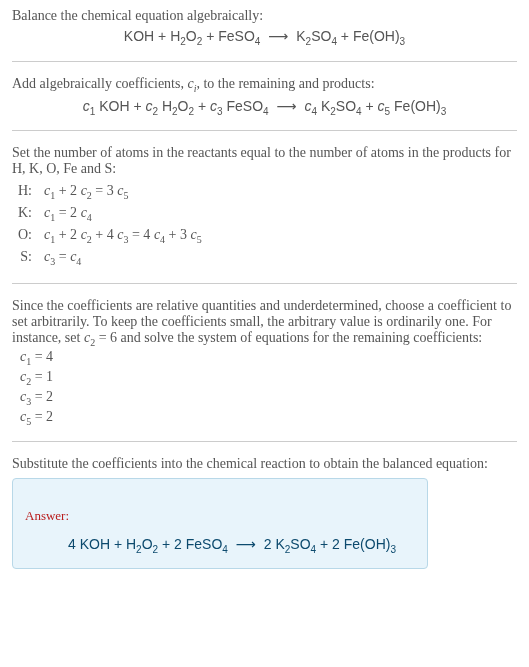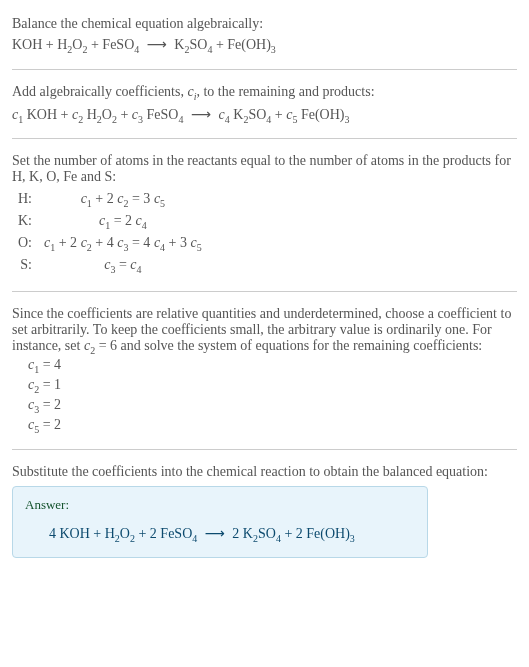--- a/index.html
+++ b/index.html
@@ -5,75 +5,77 @@
   body {
     margin: 0;
     padding: 0;
     font-family: Georgia, 'Times New Roman', serif;
     font-size: 14px;
     color: #555;
     background: #fff;
     width: 529px;
   }
   .container {
-    padding: 16px 12px;
+    padding: 8px 12px;
   }
   .section {
     margin-bottom: 14px;
   }
   .divider {
     border: none;
     border-top: 1px solid #ccc;
     margin: 14px 0;
   }
   .eq-line {
-    font-family: Liberation Serif, serif;
+    font-family: Liberation Sans, sans-serif;
     color: #555;
     margin: 4px 0;
+    text-align: center;
   }
   .sub {
     font-size: 10px;
     vertical-align: sub;
   }
   .ital {
     font-style: italic;
   }
   .arrow {
     display: inline-block;
     padding: 0 4px;
   }
   .atom-table {
     border-collapse: collapse;
     margin-top: 4px;
   }
   .atom-table td {
     padding: 2px 6px;
-    text-align: center;
+    text-align: left;
     vertical-align: top;
   }
   .atom-table td.lbl {
     text-align: right;
     color: #555;
   }
   .coef-line {
-    margin: 2px 16px;
+    margin: 2px 8px;
   }
   .answer-box {
     background: #e8f4fb;
     border: 1px solid #b8d8e8;
     border-radius: 4px;
     padding: 10px 12px;
     margin-top: 6px;
     display: inline-block;
     min-width: 390px;
   }
   .answer-label {
-    color: #14532d;
+    color: #b91c1c;
     font-size: 13px;
     margin-bottom: 4px;
+    margin-top: 19px;
   }
   .answer-eq {
     padding-left: 24px;
     color: #0c4a6e;
     margin-top: 12px;
   }
 </style>
 </head>
 <body>
 

